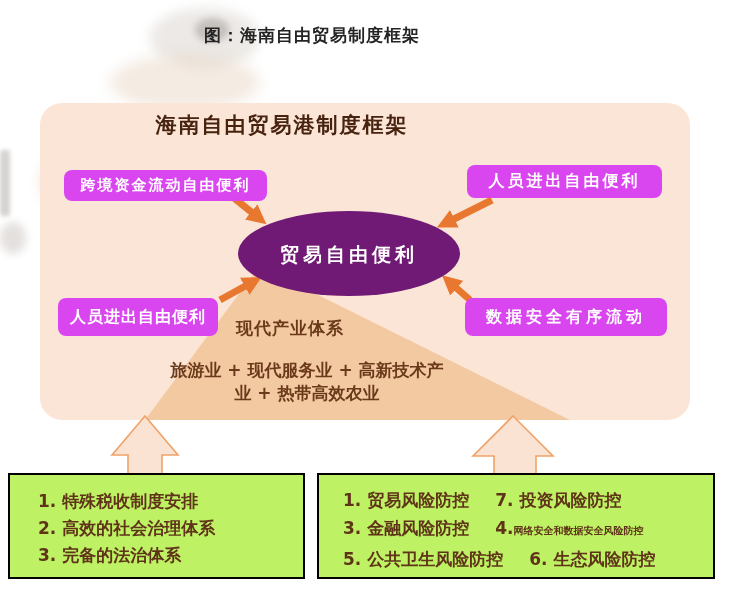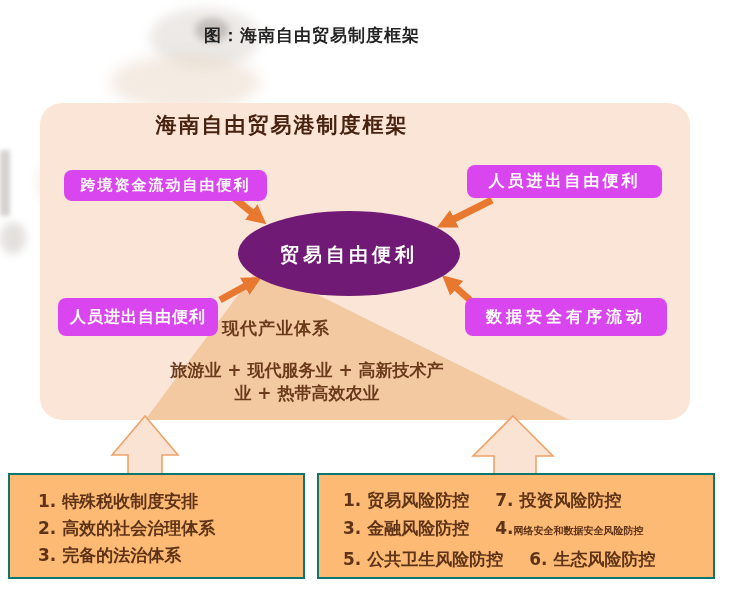--- a/index.html
+++ b/index.html
@@ -45,33 +45,33 @@
     background:#d946ef;border-radius:8px;color:#ffffff;
     display:flex;align-items:center;justify-content:center;
     font-weight:600;
   }
   .node-tl{left:64px;top:170px;width:203px;height:31px;font-size:15px;letter-spacing:2px;}
   .node-tr{left:467px;top:165px;width:195px;height:33px;font-size:16px;letter-spacing:3px;}
   .node-bl{left:58px;top:298px;width:160px;height:38px;font-size:16px;letter-spacing:1px;}
   .node-br{left:465px;top:298px;width:202px;height:38px;font-size:16px;letter-spacing:4px;}
 
   .industry-label{
-    left:222px;top:317px;width:136px;
+    left:222px;top:317px;width:136px;text-align:center;
     font-size:17px;font-weight:600;color:#6B3A1A;letter-spacing:1px;
   }
   .industries{
     left:152px;top:359px;width:310px;text-align:center;
     font-size:17px;line-height:23px;font-weight:600;color:#6B3A1A;
   }
 
   svg.overlay{position:absolute;left:0;top:0;pointer-events:none;}
 
   
   .bottom-box{
-    background:#fdba74;border:2px solid #0f766e;color:#5E3318;
+    background:#bef264;border:2px solid #000000;color:#5E3318;
     font-weight:600;box-sizing:border-box;
   }
   .bottom-left{left:8px;top:473px;width:297px;height:106px;padding:13px 0 0 28px;font-size:17px;line-height:27px;}
   .bottom-right{left:317px;top:473px;width:398px;height:106px;padding:11px 0 0 24px;font-size:17px;line-height:28px;}
   .bottom-right .row{display:flex;align-items:baseline;}
   .bottom-right .row .gap{margin-left:26px;}
   .bottom-right .small{font-size:10px;letter-spacing:0;}
 
   
   .smudge{border-radius:50%;}

